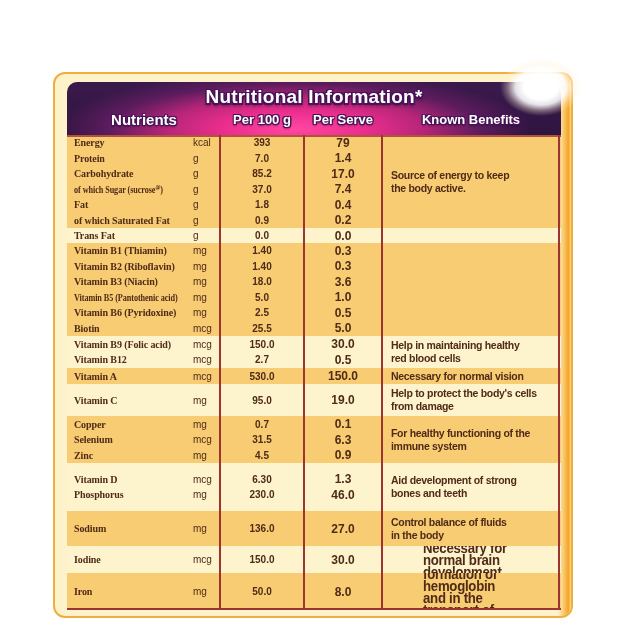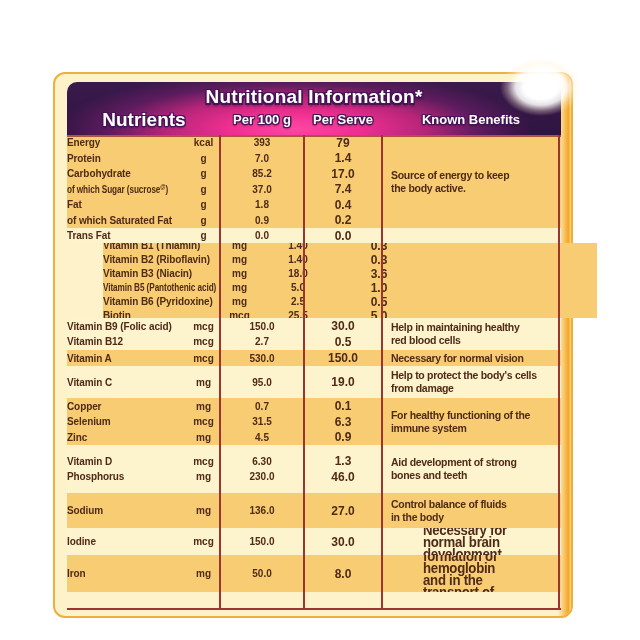--- a/index.html
+++ b/index.html
@@ -49,50 +49,50 @@
   .chead {
     position: absolute; top: 28px;
     text-align: center;
     font-weight: bold; line-height: 20px;
     color: #fff;
     text-shadow:
       -1.2px -1.2px 0 #471356, 1.2px -1.2px 0 #471356,
       -1.2px 1.2px 0 #471356, 1.2px 1.2px 0 #471356,
       0 2px 2px rgba(30,5,45,.55);
   }
-  .chead.c-nutrients { left: 18px;  width: 118px; font-size: 19px; }
+  .chead.c-nutrients { left: 18px;  width: 118px; font-size: 15px; }
   .chead.c-per100    { left: 153px; width: 84px;  font-size: 13px; }
   .chead.c-serve     { left: 237px; width: 78px;  font-size: 13px; }
   .chead.c-benefits  { left: 316px; width: 176px; font-size: 13px; }
 
   .table {
     position: absolute;
     left: 12px; top: 61px;
     width: 494px; height: 475px;
   }
   .band { position: relative; width: 100%; overflow: hidden; }
   .band.gold  { background: var(--gold); }
   .band.cream { background: var(--cream); }
   .rows {
     position: absolute; left: 0; top: 0; bottom: 0; width: 315px;
     display: flex; flex-direction: column; justify-content: center;
   }
   .row { height: 15.5px; display: flex; align-items: center; }
   .rname {
-    width: 126px; 
+    width: 126px; padding-left: 7px;
     font-size: 10px; font-weight: bold; color: var(--text);
-    white-space: nowrap; letter-spacing: -0.1px;
+    white-space: nowrap; letter-spacing: -0.1px; font-family: Liberation Serif, serif;
   }
   .rname .nm { display: inline-block; transform-origin: left center; }
   .rname.condense .nm { transform: scaleX(0.82); }
   .rname sup { font-size: 6.5px; vertical-align: super; line-height: 0; }
   .runit {
     width: 27px; padding-right: 6px;
-    font-size: 10px; font-weight: bold; color: var(--text);
-    text-align: center; white-space: nowrap;
+    font-size: 10px; font-weight: normal; color: var(--text);
+    text-align: left; white-space: nowrap;
   }
   .rval1 { width: 84px; text-align: center; font-size: 10px; font-weight: bold; color: var(--text); }
   .rval2 { width: 78px; text-align: center; font-size: 12px; font-weight: bold; color: var(--text); }
   .benefit {
     position: absolute; left: 316px; top: 0; bottom: 0; width: 178px;
     display: flex; align-items: center;
     padding: 0 4px 0 8px;
     font-size: 10.5px; font-weight: bold; line-height: 13px;
     letter-spacing: -0.3px; color: var(--text);
   }
@@ -184,21 +184,21 @@
       <div class="band cream" style="height: 15px;">
         <div class="rows">
           <div class="row">
             <span class="rname"><span class="nm">Trans Fat</span></span>
             <span class="runit">g</span>
             <span class="rval1">0.0</span>
             <span class="rval2">0.0</span>
           </div>
         </div>
       </div>
-      <div class="band gold" style="height: 75px; margin-left: 36px;">
+      <div class="band gold" style="height: 93px;">
         <div class="rows">
           <div class="row">
             <span class="rname"><span class="nm">Vitamin B1 (Thiamin)</span></span>
             <span class="runit">mg</span>
             <span class="rval1">1.40</span>
             <span class="rval2">0.3</span>
           </div>
           <div class="row">
             <span class="rname"><span class="nm">Vitamin B2 (Riboflavin)</span></span>
             <span class="runit">mg</span>

